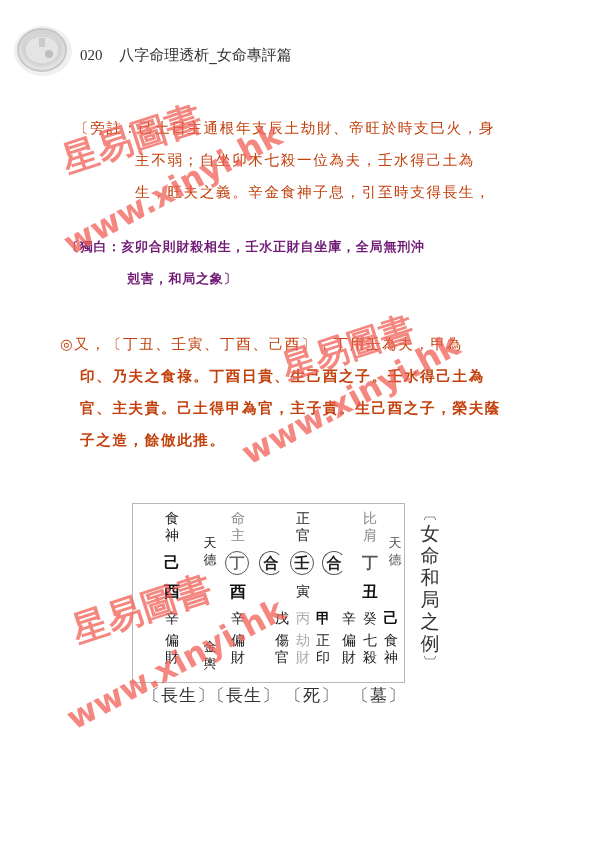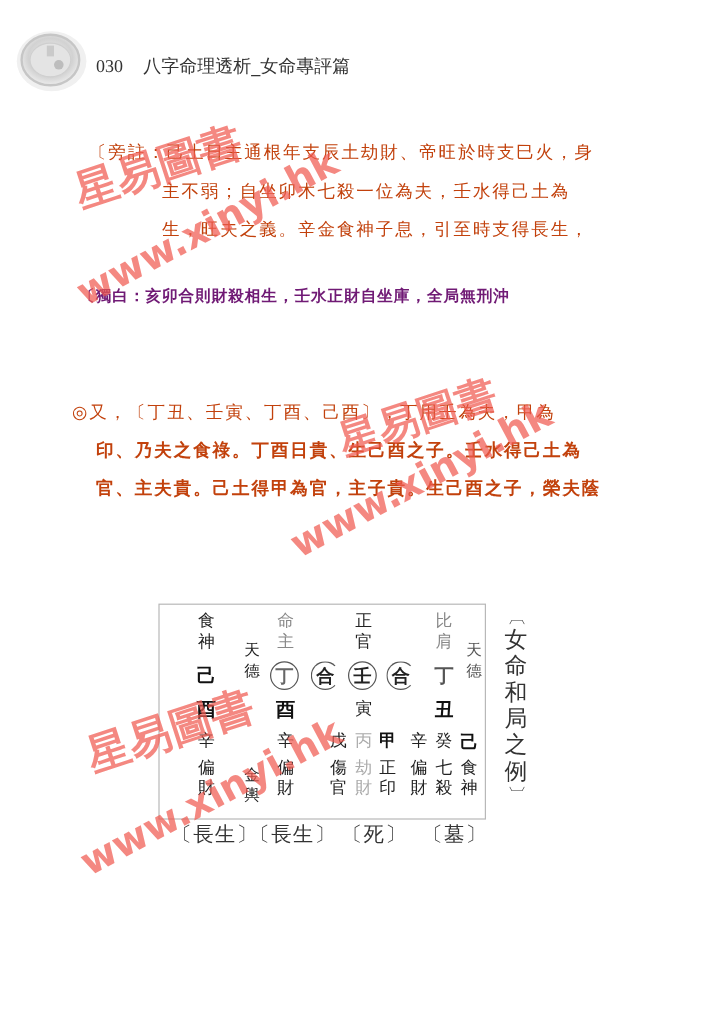--- a/index.html
+++ b/index.html
@@ -46,38 +46,40 @@
       <stop offset="100%" stop-color="#ececec"></stop>
     </radialGradient>
   </defs>
   <ellipse cx="31" cy="29" rx="29" ry="25" fill="#f0f0f0"></ellipse>
   <ellipse cx="30" cy="28" rx="24" ry="21" fill="url(#g1)" stroke="#c6c6c6" stroke-width="2"></ellipse>
   <ellipse cx="30" cy="28" rx="17" ry="14" fill="#e4e4e4" stroke="#cfcfcf" stroke-width="1"></ellipse>
   <rect x="27" y="16" width="6" height="9" fill="#cacaca"></rect>
   <circle cx="37" cy="32" r="4" fill="#bdbdbd"></circle>
 </svg>
 <div class="header">
-  <span class="pg">030</span>
+  <span class="pg">020</span>
   <span>八字命理透析_女命專評篇</span>
 </div>
 
 <div class="para note1">
   <span class="first">〔旁註：己土日主通根年支辰土劫財、帝旺於時支巳火，身</span>
   <span class="indent">主不弱；自坐卯木七殺一位為夫，壬水得己土為</span>
   <span class="indent">生，旺夫之義。辛金食神子息，引至時支得長生，</span>
 </div>
 
 <div class="para note2">
   <span style="display:block">〔獨白：亥卯合則財殺相生，壬水正財自坐庫，全局無刑沖</span>
+  <span class="indent">剋害，和局之象〕</span>
 </div>
 
 <div class="para para3">
   <span style="display:block">◎又，〔丁丑、壬寅、丁酉、己酉〕，丁用壬為夫，甲為</span>
   <span class="indent">印、乃夫之食祿。丁酉日貴、生己酉之子。壬水得己土為</span>
   <span class="indent">官、主夫貴。己土得甲為官，主子貴。生己酉之子，榮夫蔭</span>
+  <span class="indent">子之造，餘倣此推。</span>
 </div>
 
 <div class="chart-box">
 
   <div class="cell" style="left:30px;top:6px;">
     <div>食</div>
       <div>神</div>
   </div>
   <div class="cell bold" style="left:30px;top:50px;">己</div>
   <div class="cell bold" style="left:30px;top:79px;">酉</div>

